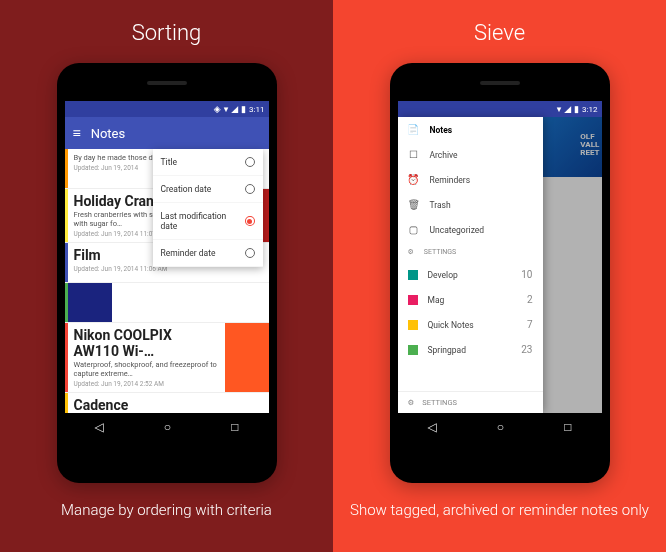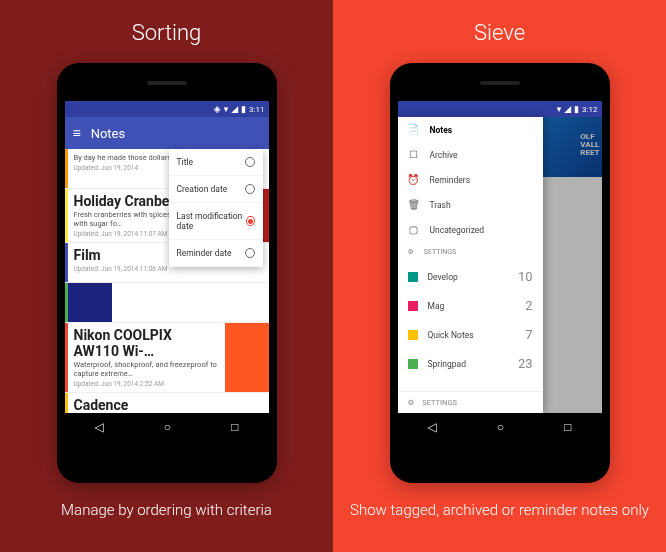--- a/index.html
+++ b/index.html
@@ -20,30 +20,30 @@
 .appbar .ham{font-size:14px}
 .appbar .at{font-size:13px;font-weight:400}
 .content{position:absolute;top:48px;left:0;right:0;bottom:28px;overflow:hidden}
 .note{background:#fff;border-bottom:1px solid #eee;display:flex;font-size:8px;min-height:40px}
 .stripe{width:3px}
 .nbody{flex:1;padding:4px 6px}
 .nt{font-weight:700;font-size:14px;color:#222;margin-bottom:1px}
 .nx{color:#555;font-size:7.5px;line-height:1.2}
 .nu{color:#999;font-size:6.5px;margin-top:2px}
 .thumb{width:44px;background:#ccc}
-.menu{position:absolute;top:48px;right:6px;width:94px;background:#fff;box-shadow:0 2px 8px rgba(0,0,0,.3);z-index:10}
+.menu{position:absolute;top:48px;right:6px;width:110px;background:#fff;box-shadow:0 2px 8px rgba(0,0,0,.3);z-index:10}
 .menu-item{display:flex;align-items:center;justify-content:space-between;padding:8px;font-size:8.5px;color:#333;border-bottom:1px solid #f5f5f5}
 .radio{width:10px;height:10px;border:1.5px solid #666;border-radius:50%;display:flex;align-items:center;justify-content:center}
 .radio.sel{border-color:#f44336}
 .radio.sel::after{content:'';width:5px;height:5px;background:#f44336;border-radius:50%}
 .drawer{position:absolute;top:16px;left:0;width:145px;bottom:28px;background:#fff;box-shadow:2px 0 8px rgba(0,0,0,.3);z-index:10}
 .dim{position:absolute;top:16px;left:0;right:0;bottom:28px;background:rgba(0,0,0,.3)}
 .ditem{display:flex;align-items:center;padding:7px 10px;font-size:8.5px;color:#444;gap:10px}
 .ditem.hdr{font-size:7px;color:#888;padding:6px 10px}
-.ditem .cnt{margin-left:auto;font-size:13px;color:#888}
+.ditem .cnt{margin-left:auto;font-size:10px;color:#888}
 .ditem .ic{width:12px;text-align:center;font-size:10px;color:#555}
 .sw{width:10px;height:10px}
 .bgimg{position:absolute;top:16px;right:0;width:60px;height:60px;background:linear-gradient(135deg,#1976d2,#0d47a1)}
 .bgt{position:absolute;top:32px;right:2px;color:#fff;font-size:8px;font-weight:700;line-height:1}
 .dfoot{position:absolute;bottom:0;left:0;right:0;padding:6px 10px;font-size:7.5px;color:#888;display:flex;align-items:center;gap:8px;border-top:1px solid #eee}
 </style>
 </head>
 <body>
 
 <div class="panel left">

